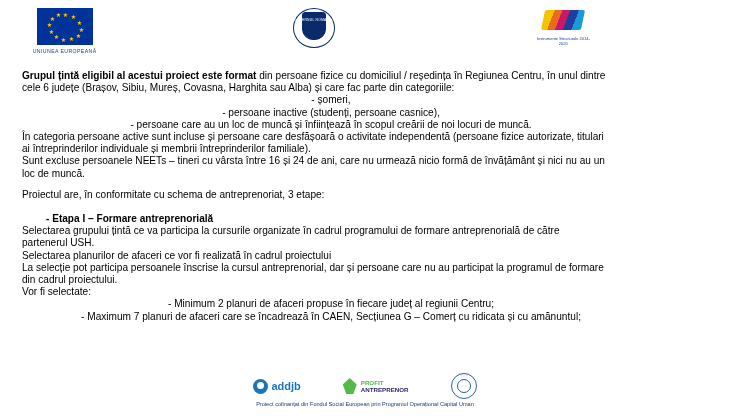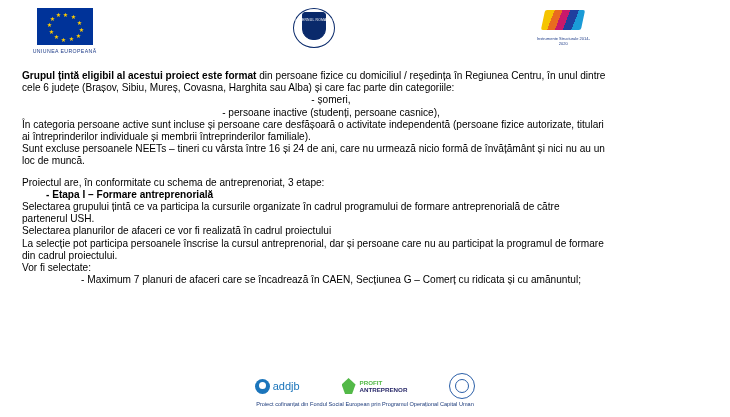--- a/index.html
+++ b/index.html
@@ -147,21 +147,21 @@
     align-items: center;
     justify-content: center;
     gap: 42px;
     height: 26px;
   }
   .addjb {
     display: flex;
     align-items: center;
     gap: 3px;
     font-size: 11px;
-    font-weight: normal;
+    font-weight: bold;
     color: #1b75bb;
   }
   .addjb-mark {
     width: 15px;
     height: 15px;
     border-radius: 50%;
     background: #1b75bb;
     position: relative;
   }
   .addjb-mark::after {
@@ -258,35 +258,37 @@
     </div>
 
   </div>
 
   <div class="content">
 
     <p><span class="b">Grupul țintă eligibil al acestui proiect este format</span><span> din persoane fizice cu domiciliul / reședința în Regiunea Centru, în unul dintre cele 6 județe (Brașov, Sibiu, Mureș, Covasna, Harghita sau Alba) și care fac parte din categoriile:</span></p>
 
     <p class="indent">- șomeri,</p>
     <p class="indent">- persoane inactive (studenți, persoane casnice),</p>
+    <p class="indent">- persoane care au un loc de muncă și înființează în scopul creării de noi locuri de muncă.</p>
 
     <p>În categoria persoane active sunt incluse și persoane care desfășoară o activitate independentă (persoane fizice autorizate, titulari ai întreprinderilor individuale și membrii întreprinderilor familiale).</p>
     <p>Sunt excluse persoanele NEETs – tineri cu vârsta între 16 și 24 de ani, care nu urmează nicio formă de învățământ și nici nu au un loc de muncă.</p>
 
     <div class="gap"></div>
 
     <p>Proiectul are, în conformitate cu schema de antreprenoriat, 3 etape:</p>
-    <p class="b" style="padding-left:24px;">- Etapa I – Formare antreprenorială</p>
+    <p class="b" style="padding-left:24px;margin-top:12px;">- Etapa I – Formare antreprenorială</p>
 
 
     <p>Selectarea grupului țintă ce va participa la cursurile organizate în cadrul programului de formare antreprenorială de către partenerul USH.</p>
     <p>Selectarea planurilor de afaceri ce vor fi realizată în cadrul proiectului</p>
     <p>La selecție pot participa persoanele înscrise la cursul antreprenorial, dar și persoane care nu au participat la programul de formare din cadrul proiectului.</p>
     <p>Vor fi selectate:</p>
 
+    <p class="indent">- Minimum 2 planuri de afaceri propuse în fiecare județ al regiunii Centru;</p>
     <p class="indent">- Maximum 7 planuri de afaceri care se încadrează în CAEN, Secțiunea G – Comerț cu ridicata și cu amănuntul;</p>
 
   </div>
 
   <div class="footer">
     <div class="footer-logos">
 
       <div class="addjb">
         <span class="addjb-mark"></span>
         <span>addjb</span>

